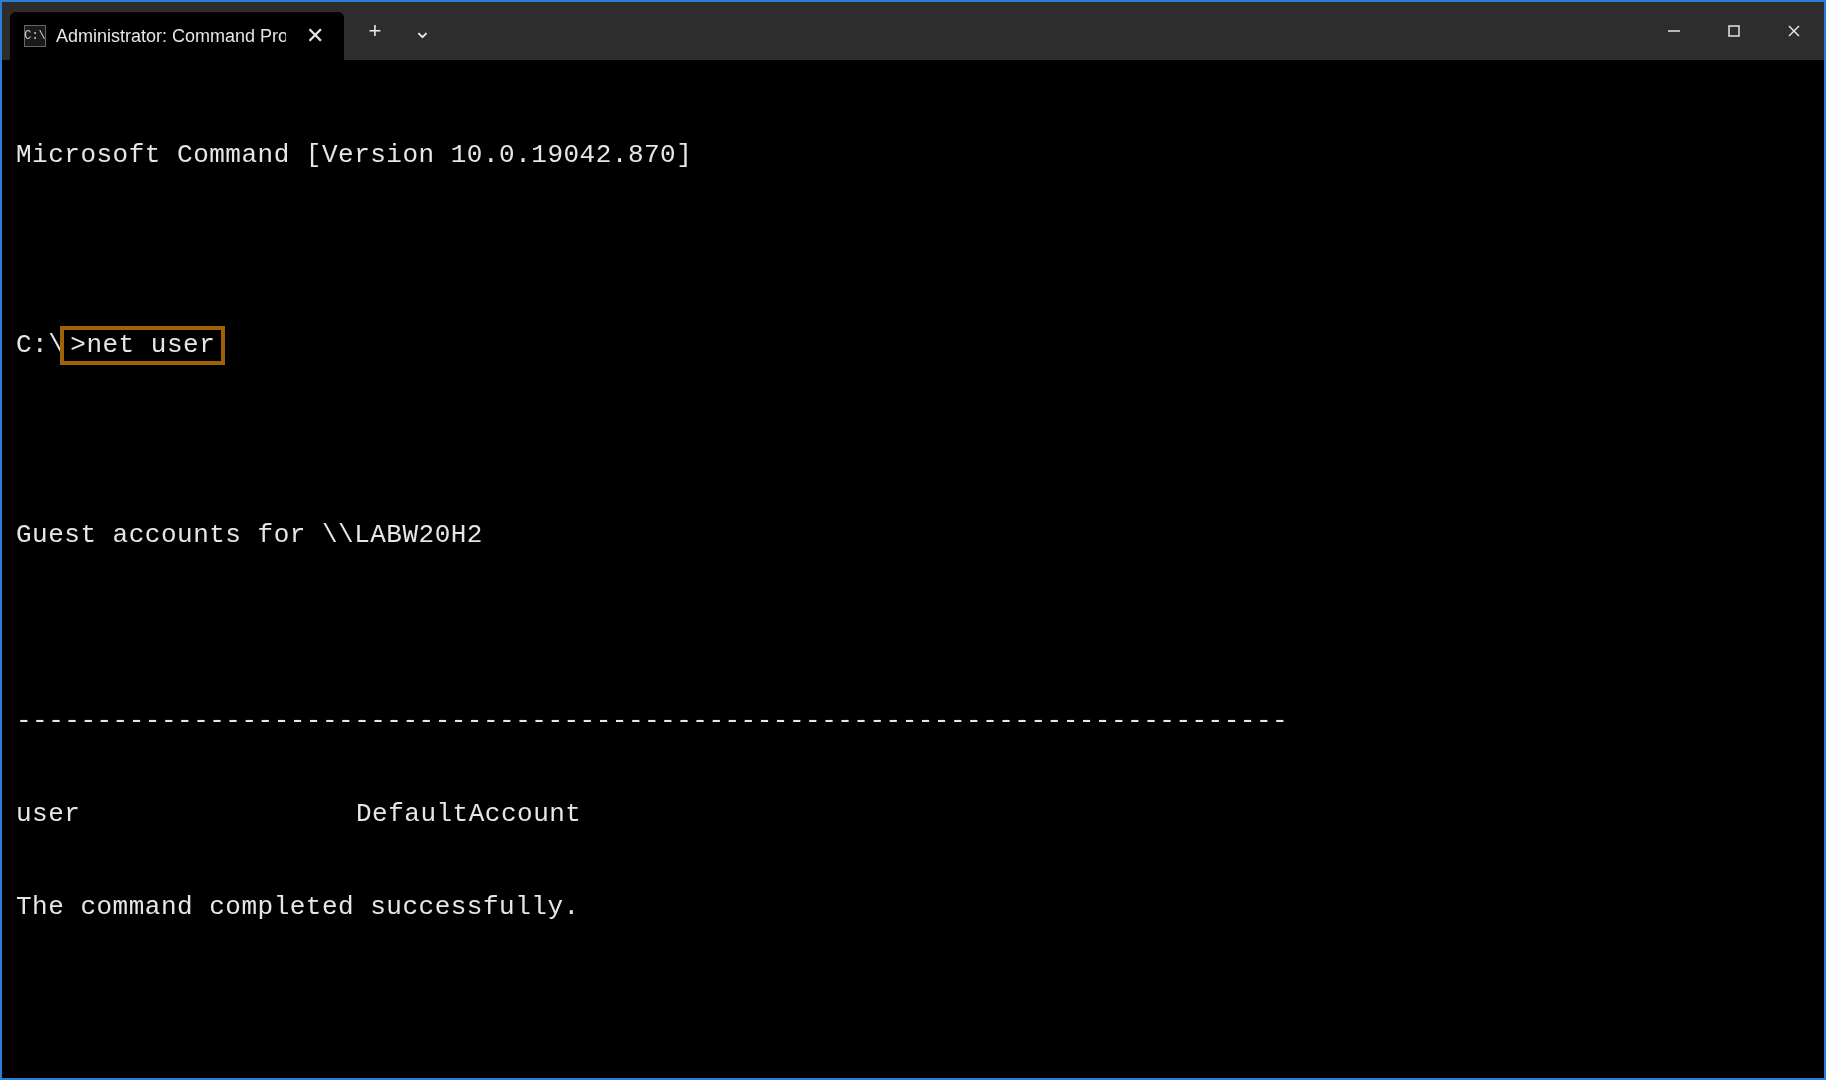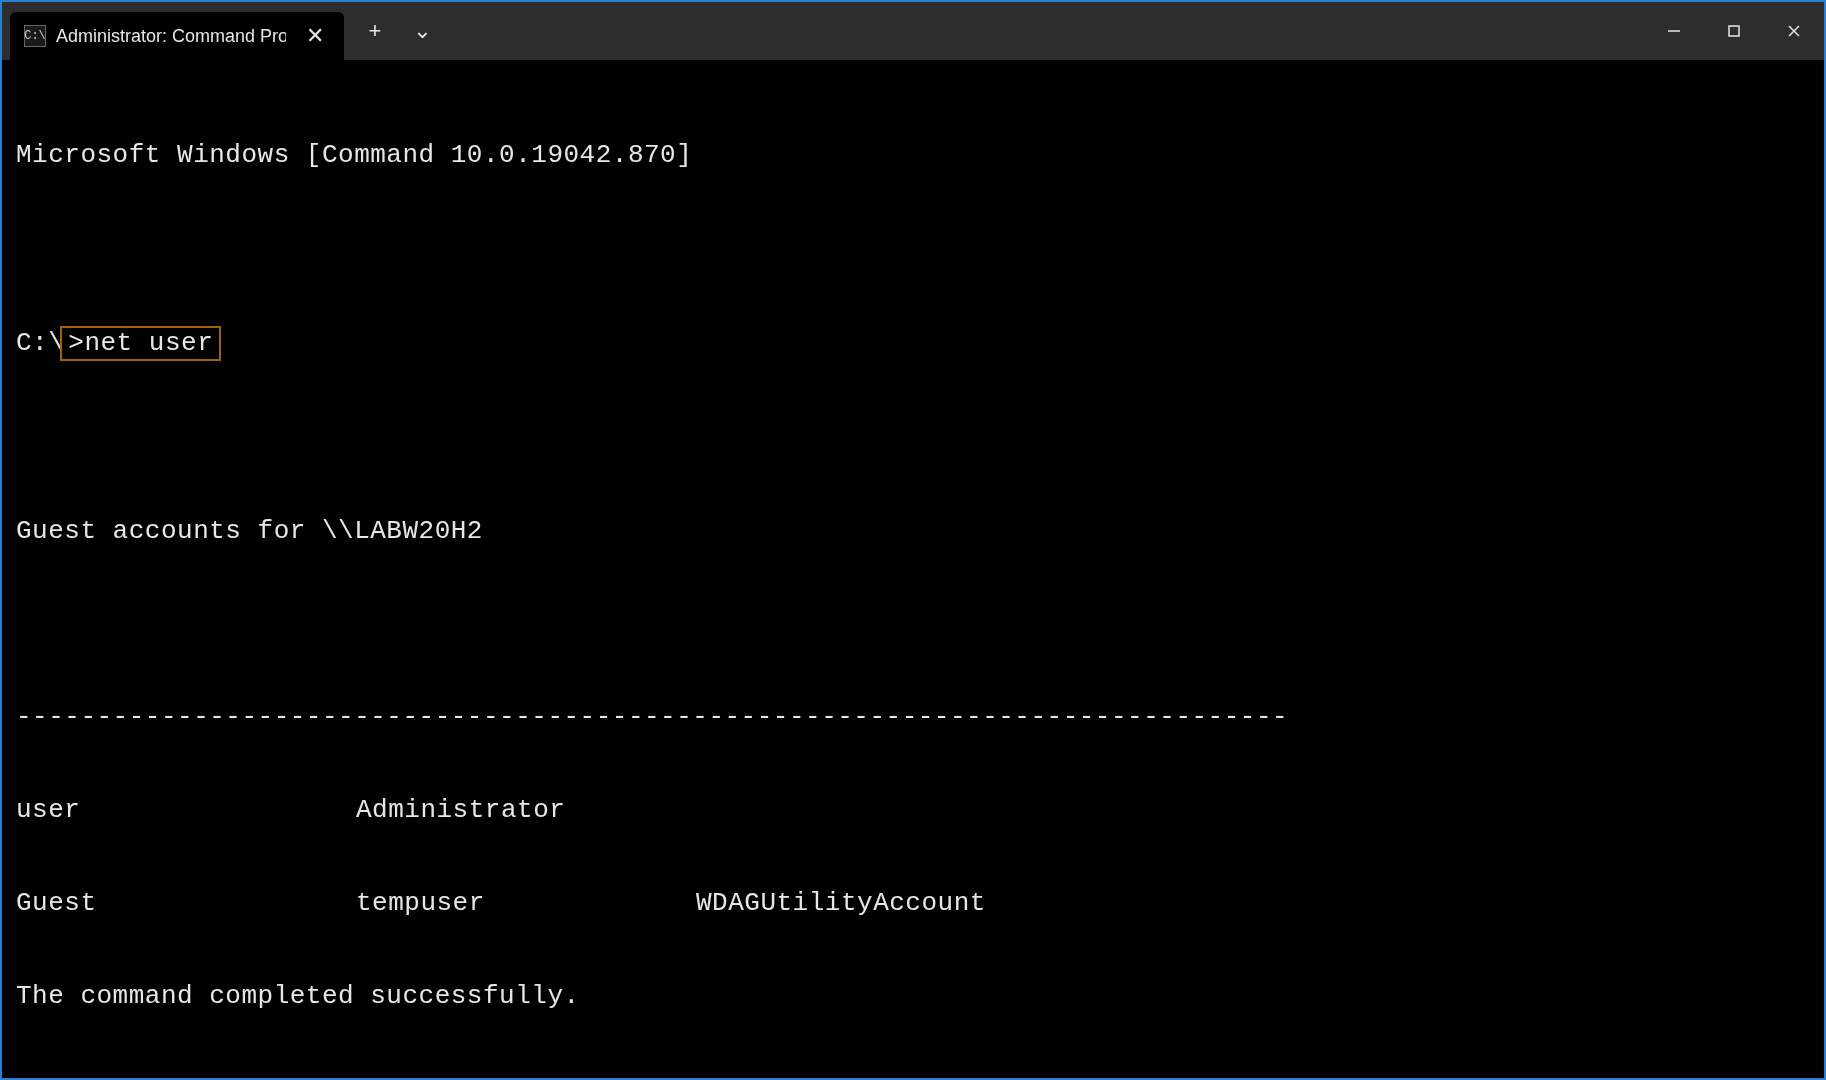--- a/index.html
+++ b/index.html
@@ -92,21 +92,21 @@
       color: #e6e6e6;
       font-family: Consolas, 'Courier New', monospace;
       font-size: 26px;
       line-height: 31px;
       padding: 18px 14px;
       white-space: pre;
       letter-spacing: 0.5px;
     }
     .term-line { min-height: 31px; }
     .highlight-box {
-      border: 2px solid #a16207;
+      border: 4px solid #a16207;
       display: inline-block;
       padding: 0 6px;
       margin-left: -4px;
     }
     .user-row {
       display: flex;
     }
     .user-col {
       width: 340px;
     }
@@ -138,32 +138,29 @@
     <div class="win-btn">
       <svg viewBox="0 0 14 14">
           <line x1="2" y1="2" x2="12" y2="12" stroke="#e6e6e6" stroke-width="1.5"></line>
           <line x1="12" y1="2" x2="2" y2="12" stroke="#e6e6e6" stroke-width="1.5"></line>
         </svg>
     </div>
   </div>
 </div>
 
 <div class="terminal">
-  <div class="term-line">Microsoft Windows [Command 10.0.19042.870]</div>
+  <div class="term-line">Microsoft Command [Version 10.0.19042.870]</div>
   <div class="term-line"></div>
   <div class="term-line"><span>C:\</span><span class="highlight-box">&gt;net user</span></div>
   <div class="term-line"></div>
   <div class="term-line">Guest accounts for \\LABW20H2</div>
   <div class="term-line"></div>
   <div class="term-line">-------------------------------------------------------------------------------</div>
   <div class="term-line user-row">
-    <span class="user-col">user</span><span class="user-col">Administrator</span>
-  </div>
-  <div class="term-line user-row">
-    <span class="user-col">Guest</span><span class="user-col">tempuser</span><span class="user-col">WDAGUtilityAccount</span>
+    <span class="user-col">user</span><span class="user-col">DefaultAccount</span>
   </div>
   <div class="term-line">The command completed successfully.</div>
   
   
   
   
   
   
   
   

